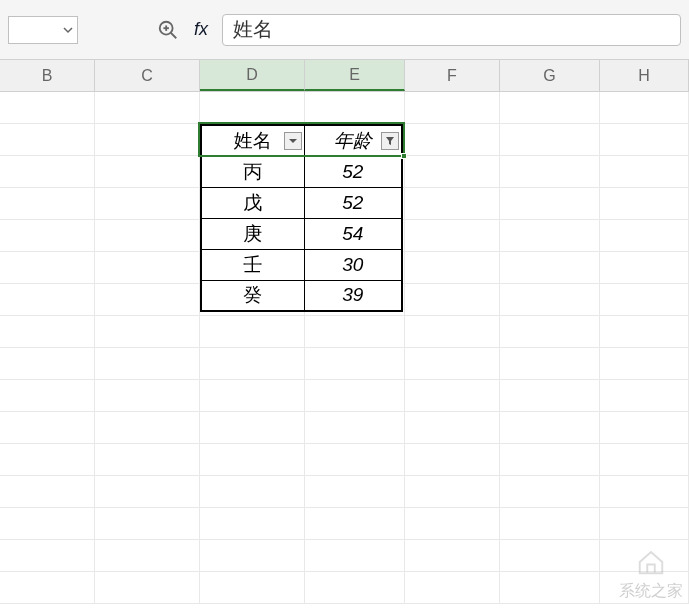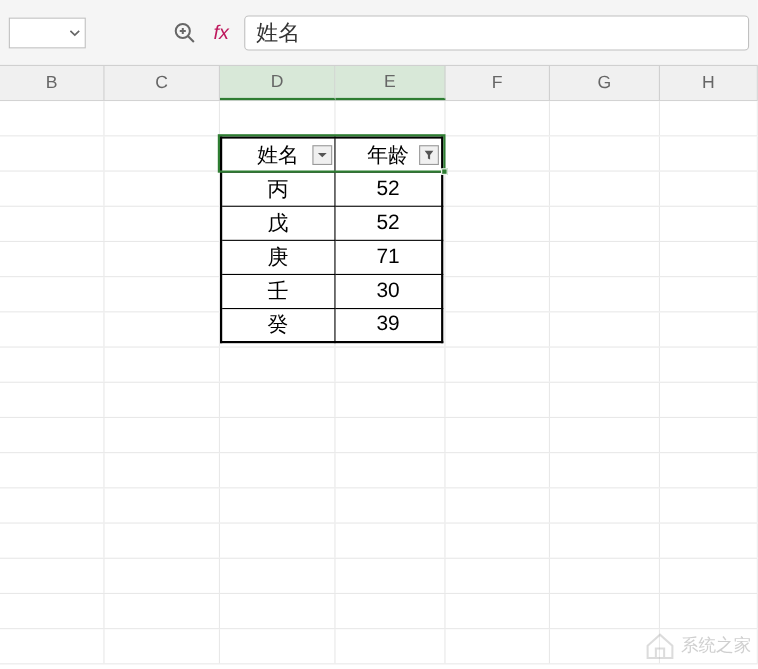--- a/index.html
+++ b/index.html
@@ -39,21 +39,21 @@
   width: 24px;
   height: 24px;
   display: flex;
   align-items: center;
   justify-content: center;
   margin-left: 70px;
 }
 .fx-label {
   font-style: italic;
   font-size: 18px;
-  color: #be185d;
+  color: #0f172a;
   margin: 0 6px;
 }
 .formula-input {
   flex: 1;
   height: 32px;
   background: #fff;
   border: 1px solid #c0c0c0;
   border-radius: 4px;
   padding: 0 10px;
   font-size: 20px;
@@ -125,21 +125,21 @@
 }
 .data-table td, .data-table th {
   border: 1px solid #000;
   height: 31px;
   font-size: 19px;
   text-align: center;
   font-weight: normal;
   position: relative;
 }
 .data-table .col-name { width: 103px; }
-.data-table .col-age { width: 98px; }
+.data-table .col-age { width: 98px; font-style: italic; }
 .selection-outline {
   position: absolute;
   left: 198px;
   top: 62px;
   width: 207px;
   height: 35px;
   border: 2px solid #2e7d32;
   pointer-events: none;
   z-index: 10;
 }
@@ -169,20 +169,21 @@
 .watermark {
   position: absolute;
   right: 6px;
   bottom: 6px;
   display: flex;
   align-items: center;
   gap: 4px;
   opacity: 0.4;
   color: #888;
   font-size: 16px;
+  flex-direction: column;
 }
 .watermark svg { width: 30px; height: 30px; }
 </style>
 </head>
 <body>
 
 <div class="formula-bar">
   <div class="name-box">
     <svg class="name-box-arrow" viewBox="0 0 10 10">
         <path d="M1 3 L5 7 L9 3" fill="none" stroke="#666" stroke-width="1.5"></path>
@@ -383,21 +384,21 @@
     <tr>
           <td class="col-name">丙</td>
           <td class="col-age">52</td>
         </tr>
     <tr>
           <td class="col-name">戊</td>
           <td class="col-age">52</td>
         </tr>
     <tr>
           <td class="col-name">庚</td>
-          <td class="col-age">71</td>
+          <td class="col-age">54</td>
         </tr>
     <tr>
           <td class="col-name">壬</td>
           <td class="col-age">30</td>
         </tr>
     <tr>
           <td class="col-name">癸</td>
           <td class="col-age">39</td>
         </tr>
   </tbody>

